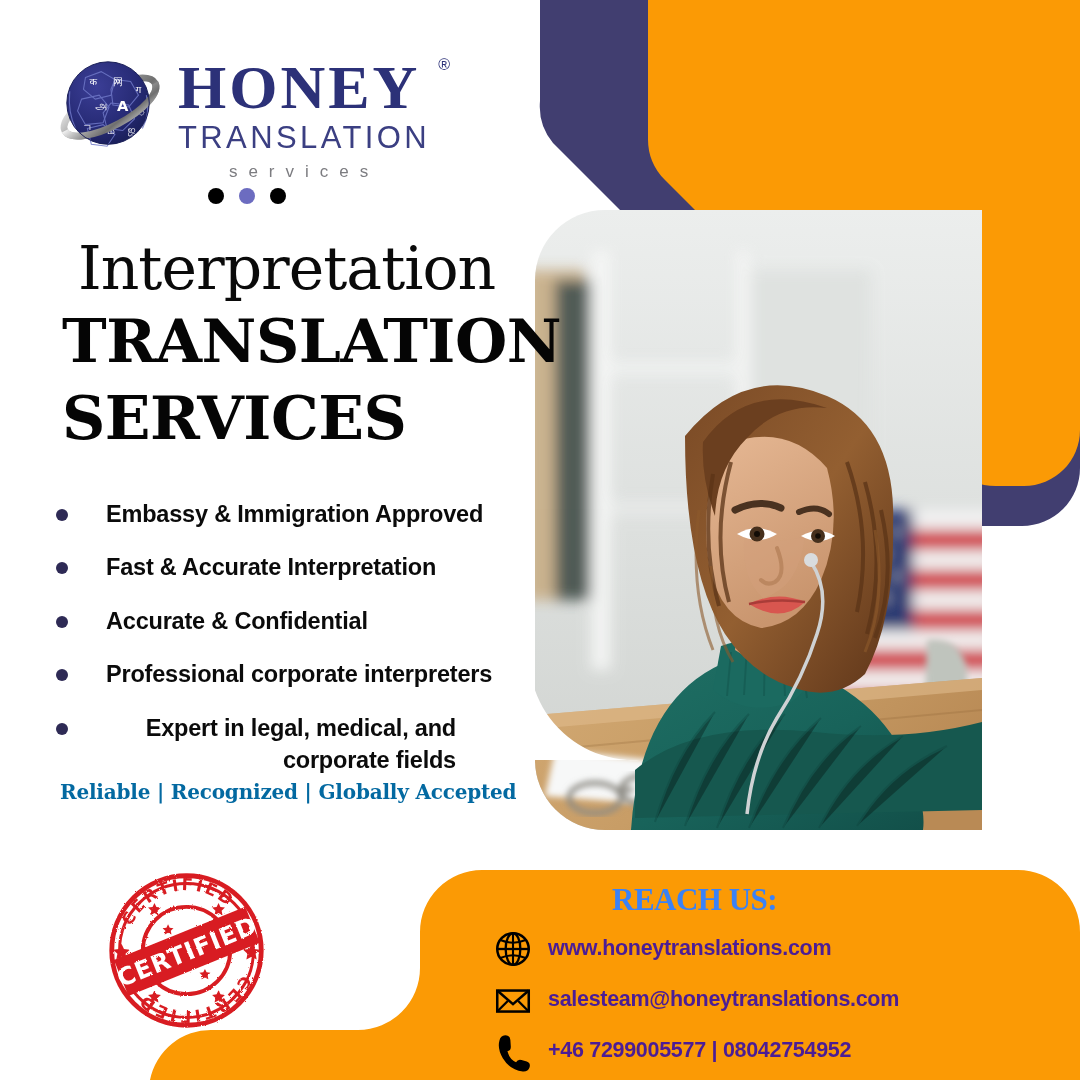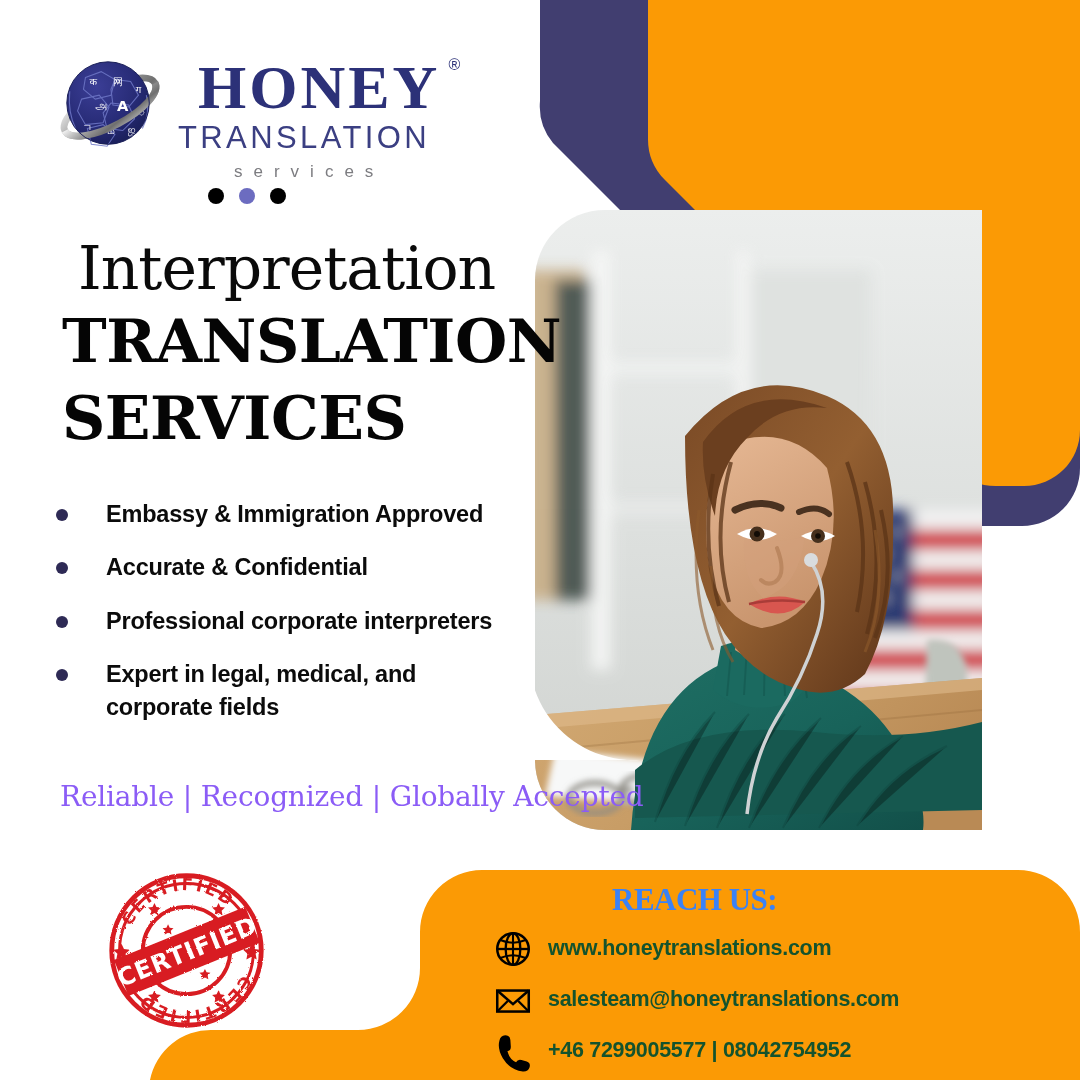--- a/index.html
+++ b/index.html
@@ -30,21 +30,21 @@
   }
   .photo-wrap .photo-svg { display:block; width:100%; height:100%; }
 
   
   .logo { position:absolute; left:56px; top:52px; display:flex; align-items:flex-start; gap:14px; }
   .logo-globe { width:108px; height:108px; flex:0 0 auto; }
   .logo-text { padding-top:6px; position:relative; }
   .logo-honey {
     font-family:"Liberation Serif", serif;
     font-size:62px; font-weight:700; color:#2C3178;
-    letter-spacing:3px; line-height:0.95;margin-left:20px;
+    letter-spacing:3px; line-height:0.95;
   }
   .logo-reg {
     position:absolute; top:4px; right:-20px;
     font-family:"Liberation Sans", sans-serif;
     font-size:16px; color:#2C3178;
   }
   .logo-translation {
     font-family:"Liberation Sans", sans-serif;
     font-size:31px; font-weight:400; color:#3B3F82;
     letter-spacing:3.4px; line-height:1.25; margin-top:2px;
@@ -74,28 +74,28 @@
   .bullets { position:absolute; left:56px; top:498px; width:480px; }
   .bullet-row { display:flex; align-items:flex-start; margin-bottom:21px; }
   .bullet-dot {
     width:12px; height:12px; border-radius:50%;
     background:#2E2A55; margin-top:11px; flex:0 0 auto;
   }
   .bullet-text {
     margin-left:38px;
     font-family:"Liberation Sans", sans-serif;
     font-weight:700; font-size:23.5px; color:#0b0b0b;
-    line-height:1.38; letter-spacing:-0.2px;
+    line-height:1.38; letter-spacing:-0.2px;text-align:right;
   }
 
   
   .tagline {
     position:absolute; left:60px; top:780px;
     font-family:"DejaVu Serif", serif;
-    font-weight:400; font-size:28px; color:#8b5cf6;
+    font-weight:700; font-size:20px; color:#0369a1;
     letter-spacing:-0.2px;
   }
 
   
   .stamp { position:absolute; left:104px; top:868px; width:165px; height:165px; }
 
   
   .footer-shape { position:absolute; left:0; top:840px; width:1080px; height:240px; }
 
   .reach-title {
@@ -103,21 +103,21 @@
     font-family:Liberation Serif, serif;
     font-weight:700; font-size:31px; color:#3b82f6;
     letter-spacing:-0.5px;
   }
   .contact-list { position:absolute; left:492px; top:928px; width:560px; }
   .contact-row { display:flex; align-items:center; margin-bottom:9px; }
   .contact-icon { width:42px; height:42px; flex:0 0 auto; }
   .contact-text {
     margin-left:14px;
     font-family:"Liberation Sans", sans-serif;
-    font-weight:700; font-size:21.5px; color:#14532d;
+    font-weight:700; font-size:21.5px; color:#4c1d95;
     line-height:1.26; letter-spacing:-0.3px;
   }
   .contact-text div { white-space:nowrap; }
 </style>
 </head>
 <body>
 
 <div id="poster">
 
   <svg class="shape-layer" viewBox="0 0 1080 1080" xmlns="http://www.w3.org/2000/svg">
@@ -353,20 +353,24 @@
   <div class="headline">
     <div class="hl-script">Interpretation</div>
     <div class="hl-main">TRANSLATION</div>
     <div class="hl-main">SERVICES</div>
   </div>
 
   <div class="bullets">
     <div class="bullet-row">
       <span class="bullet-dot"></span>
       <span class="bullet-text">Embassy &amp; Immigration Approved</span>
+    </div>
+    <div class="bullet-row">
+      <span class="bullet-dot"></span>
+      <span class="bullet-text">Fast &amp; Accurate Interpretation</span>
     </div>
     <div class="bullet-row">
       <span class="bullet-dot"></span>
       <span class="bullet-text">Accurate &amp; Confidential</span>
     </div>
     <div class="bullet-row">
       <span class="bullet-dot"></span>
       <span class="bullet-text">Professional corporate interpreters</span>
     </div>
     <div class="bullet-row">

